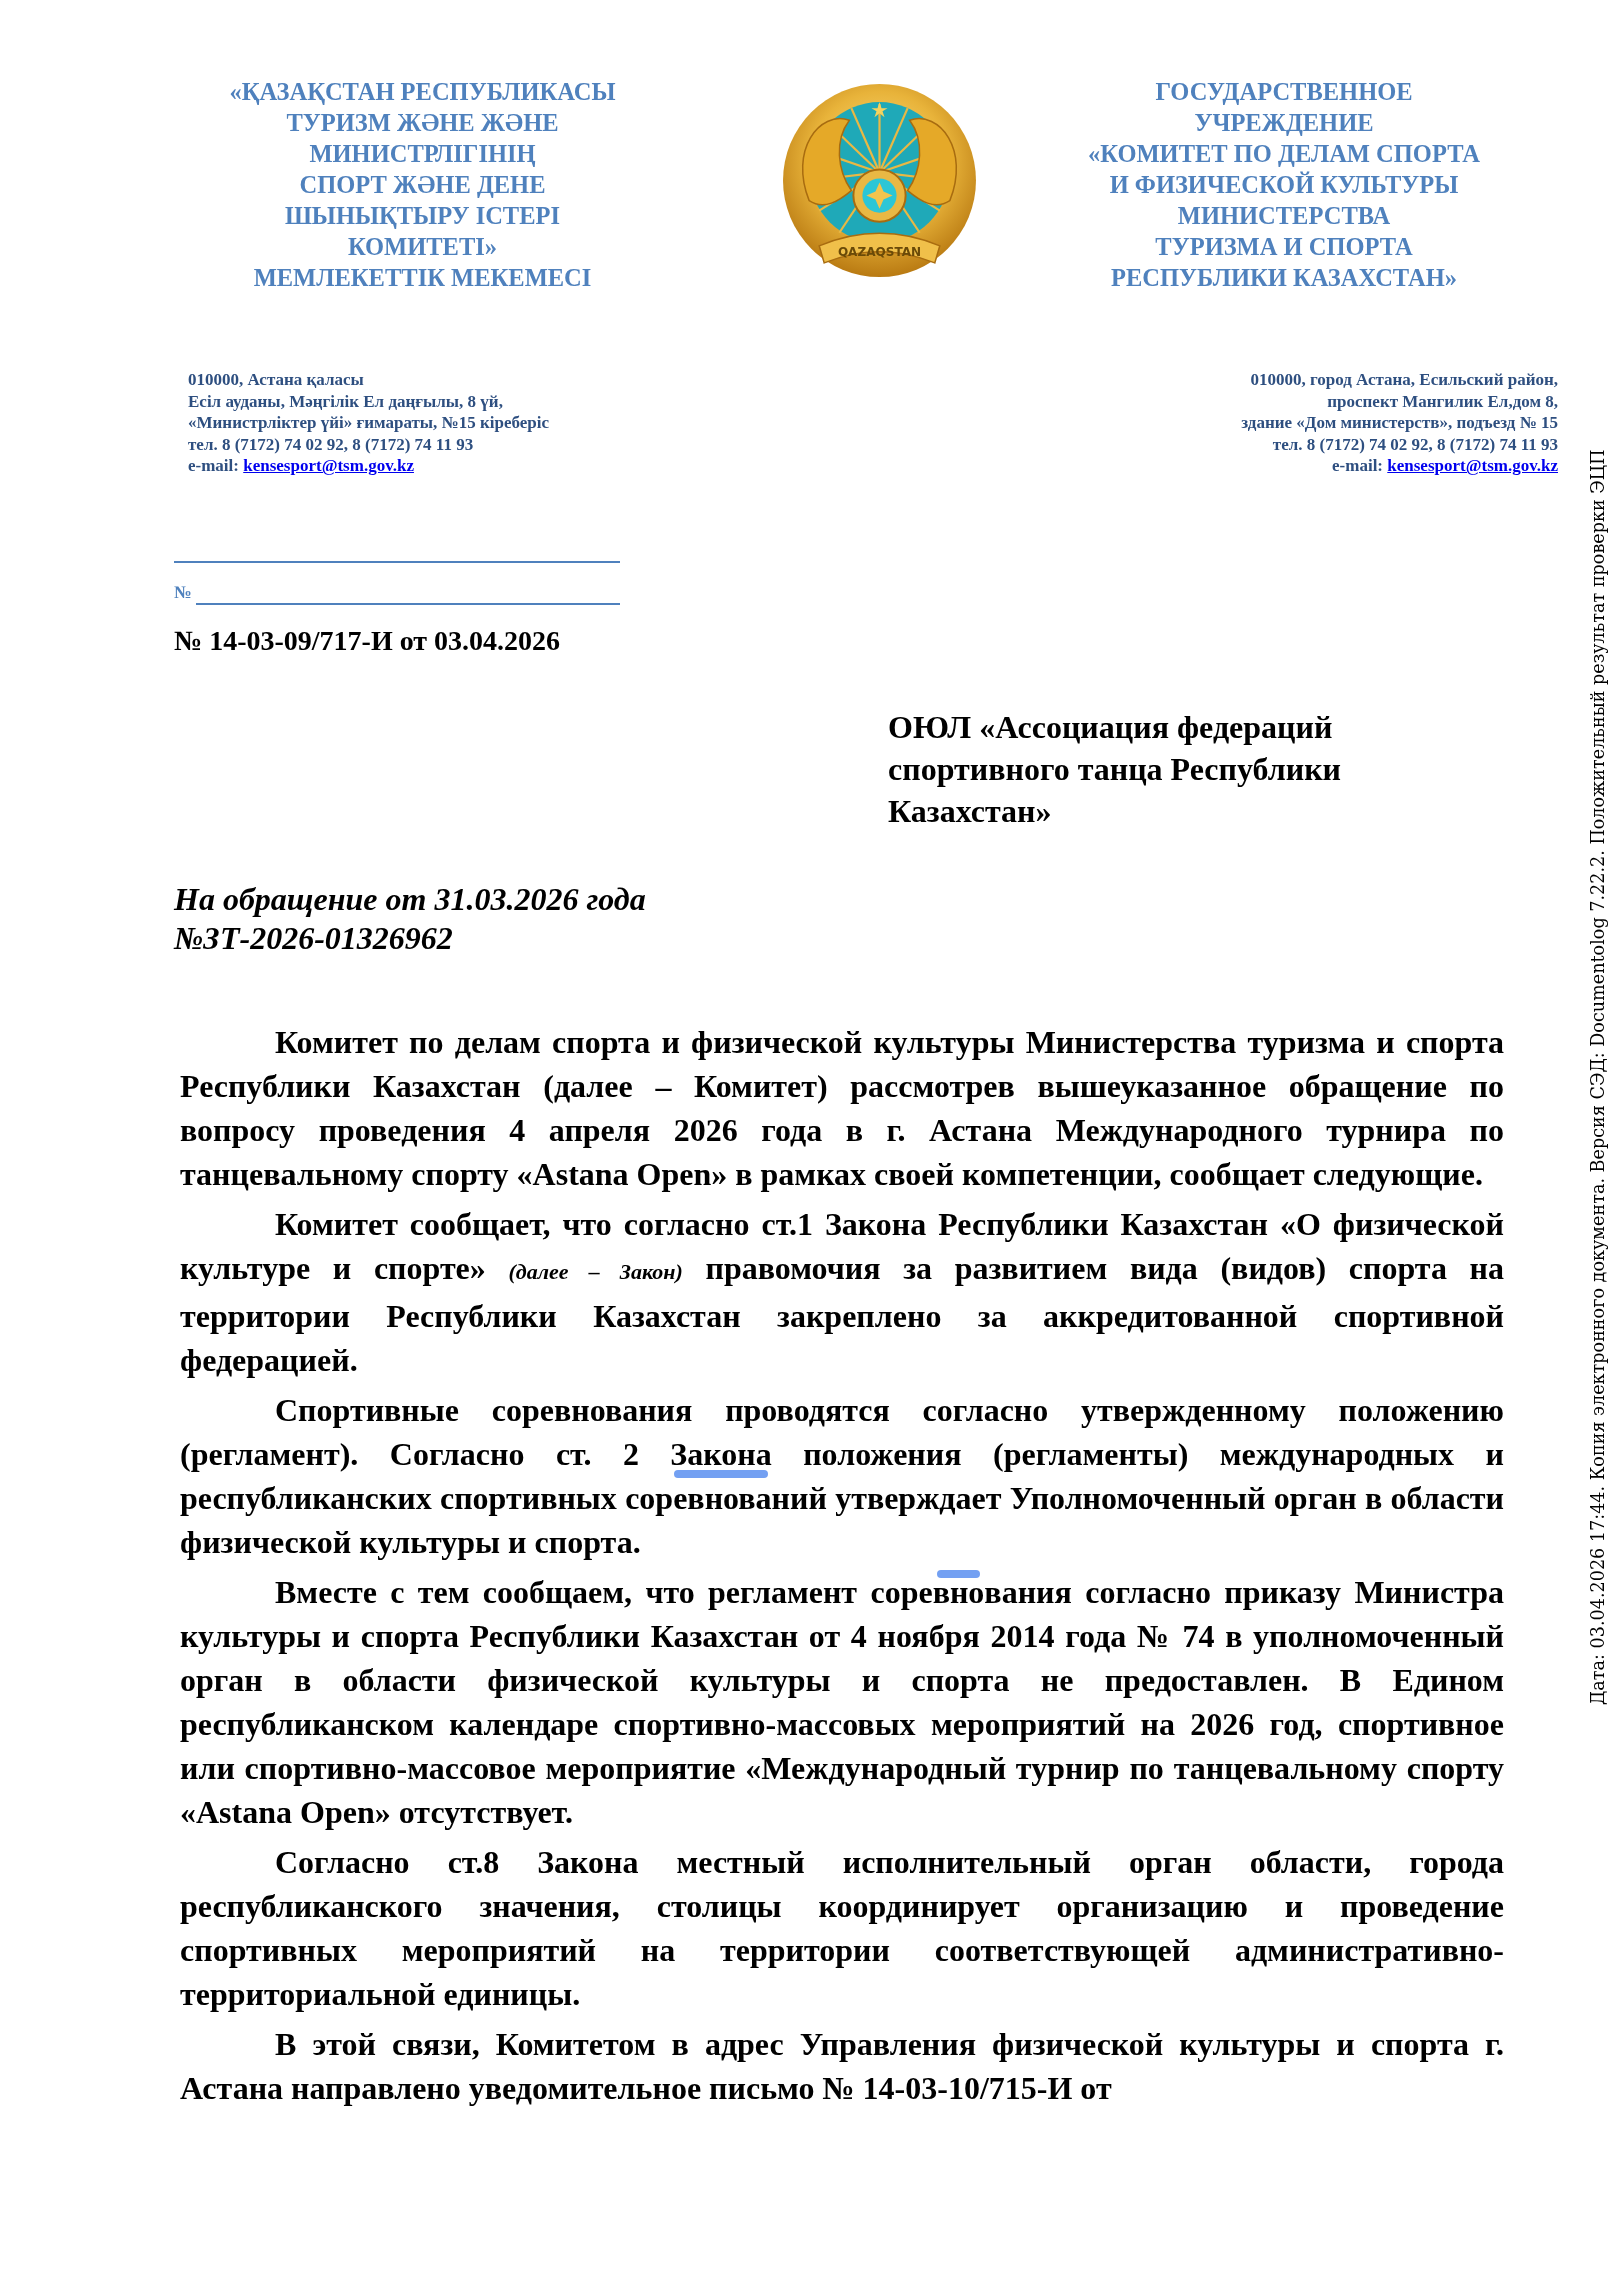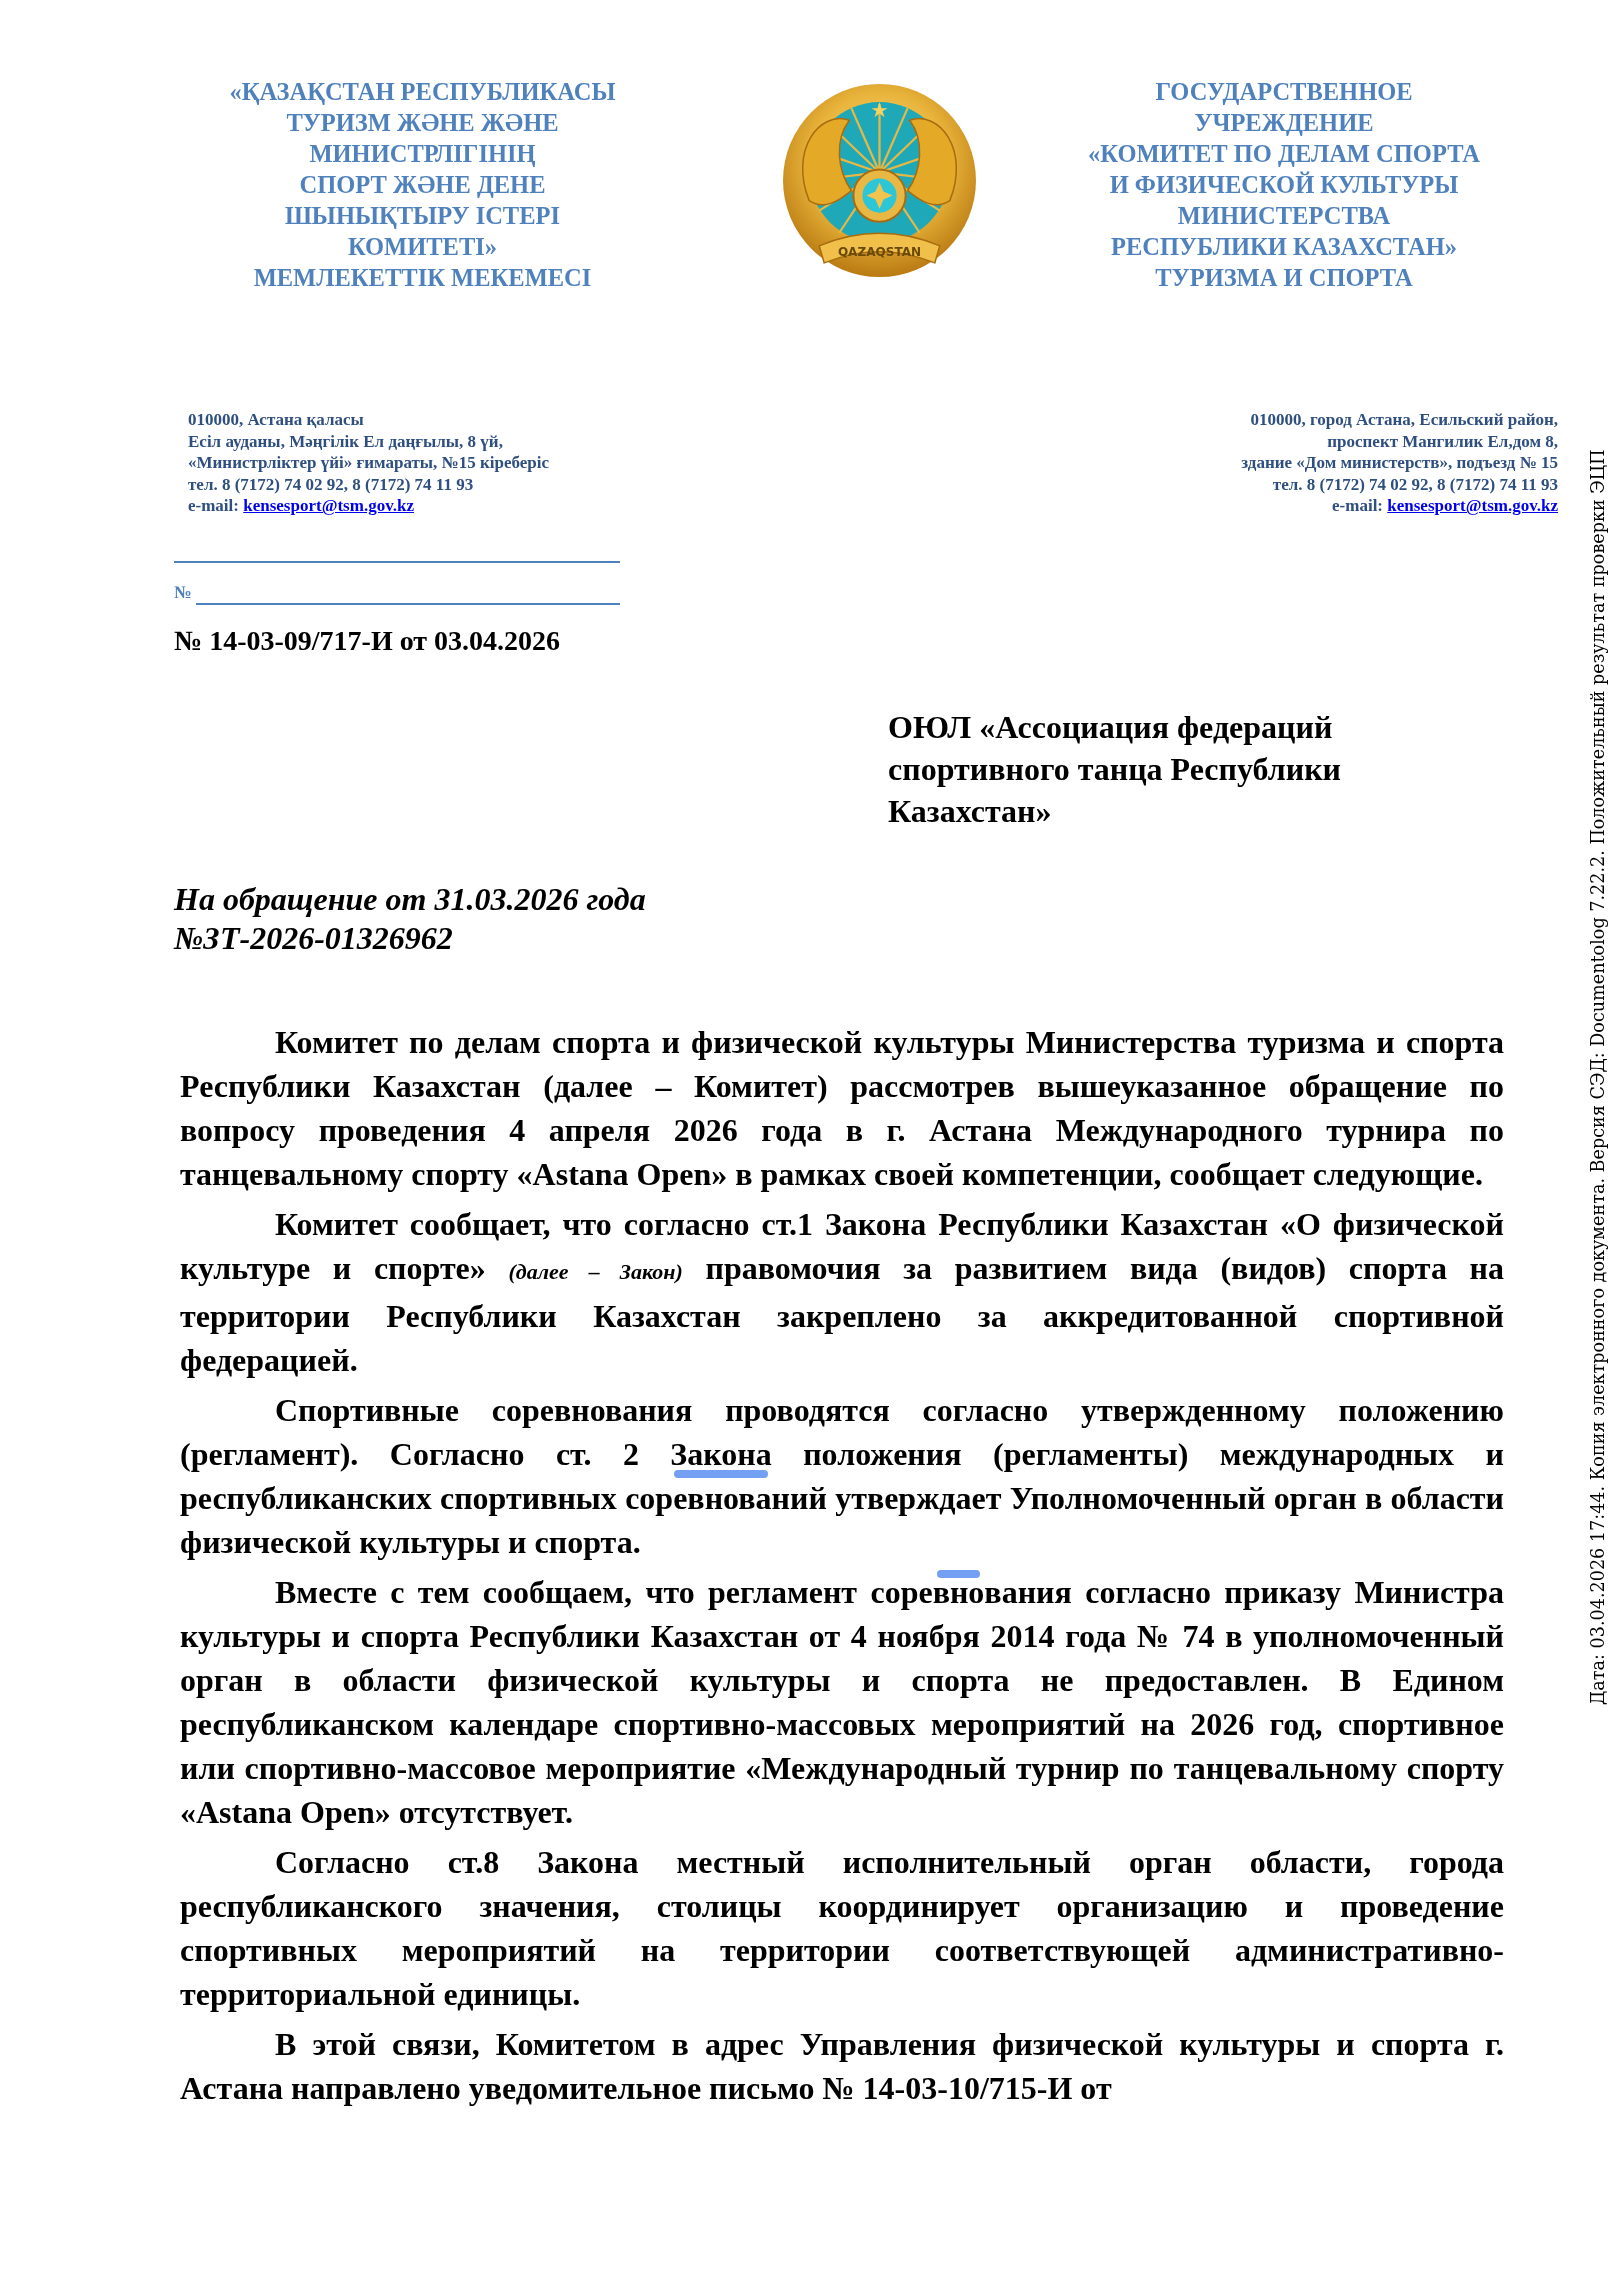--- a/index.html
+++ b/index.html
@@ -1,21 +1,21 @@
 <!DOCTYPE html>
 <html><head>
 <meta charset="utf-8">
 <style>
   html, body { margin: 0; padding: 0; background: #ffffff; }
   body { width: 1621px; height: 2293px; position: relative; overflow: hidden; font-family: "Liberation Serif", serif; color: #000; }
   .hdr { position: absolute; color: #4f81bd; font-weight: bold; font-size: 24.5px; line-height: 31px; text-align: center; }
   .hdr-left { left: 192px; top: 76px; width: 461px; }
   .hdr-right { left: 1034px; top: 76px; width: 500px; }
   .emblem { position: absolute; left: 779px; top: 80px; width: 201px; height: 201px; }
-  .addr { position: absolute; color: #2e4f80; font-weight: bold; font-size: 17px; line-height: 21.6px; margin-top: 40px; }
+  .addr { position: absolute; color: #2e4f80; font-weight: bold; font-size: 17px; line-height: 21.6px; }
   .addr-left { left: 188px; top: 369px; text-align: left; }
   .addr-right { right: 63px; top: 369px; text-align: right; }
   .addr a { color: #0000ee; text-decoration: underline; }
   .blank-line { position: absolute; left: 174px; width: 446px; border-bottom: 2px solid #4f81bd; }
   .blank1 { top: 561px; }
   .blank2 { top: 603px; left: 196px; width: 424px; }
   .no-sign { position: absolute; left: 174px; top: 582px; color: #4f81bd; font-weight: bold; font-size: 17.6px; }
   .outnum { position: absolute; left: 174px; top: 625px; font-weight: bold; font-size: 28px; }
   .recipient { position: absolute; left: 888px; top: 706px; width: 549px; font-weight: bold; font-size: 32px; line-height: 42px; }
   .ref { position: absolute; left: 174px; top: 880px; font-weight: bold; font-style: italic; font-size: 32px; line-height: 39px; }
@@ -74,22 +74,22 @@
   <path d="M40 165 Q100 140 160 165 L155 182 Q100 160 45 182 Z" fill="#f0c04a" stroke="#a86c10" stroke-width="1.5"></path>
   <text x="100" y="175" text-anchor="middle" font-family="DejaVu Sans, sans-serif" font-size="12" font-weight="bold" fill="#6a4a08">QAZAQSTAN</text>
 </svg>
 
 <div class="hdr hdr-right">
   <div>ГОСУДАРСТВЕННОЕ</div>
   <div>УЧРЕЖДЕНИЕ</div>
   <div>«КОМИТЕТ ПО ДЕЛАМ СПОРТА</div>
   <div>И ФИЗИЧЕСКОЙ КУЛЬТУРЫ</div>
   <div>МИНИСТЕРСТВА</div>
+  <div>ТУРИЗМА И СПОРТА</div>
   <div>РЕСПУБЛИКИ КАЗАХСТАН»</div>
-  <div>ТУРИЗМА И СПОРТА</div>
 </div>
 
 <div class="addr addr-left">
   <div>010000, Астана қаласы</div>
   <div>Есіл ауданы, Мәңгілік Ел даңғылы, 8 үй,</div>
   <div>«Министрліктер үйі» ғимараты, №15 кіреберіс</div>
   <div>тел. 8 (7172) 74 02 92, 8 (7172) 74 11 93</div>
   <div><span>e-mail: </span><a>kensesport@tsm.gov.kz</a></div>
 </div>
 

